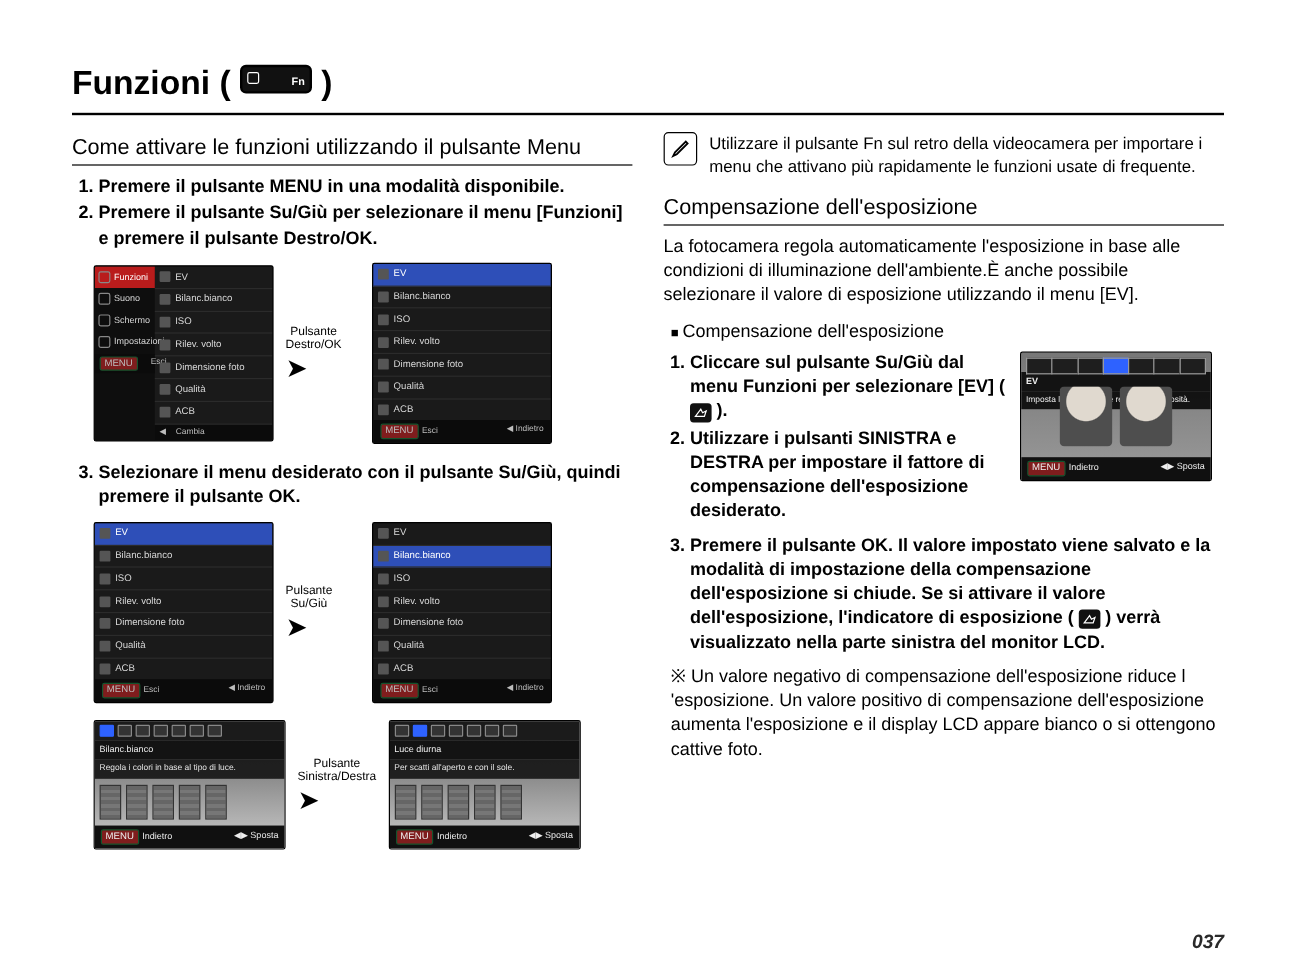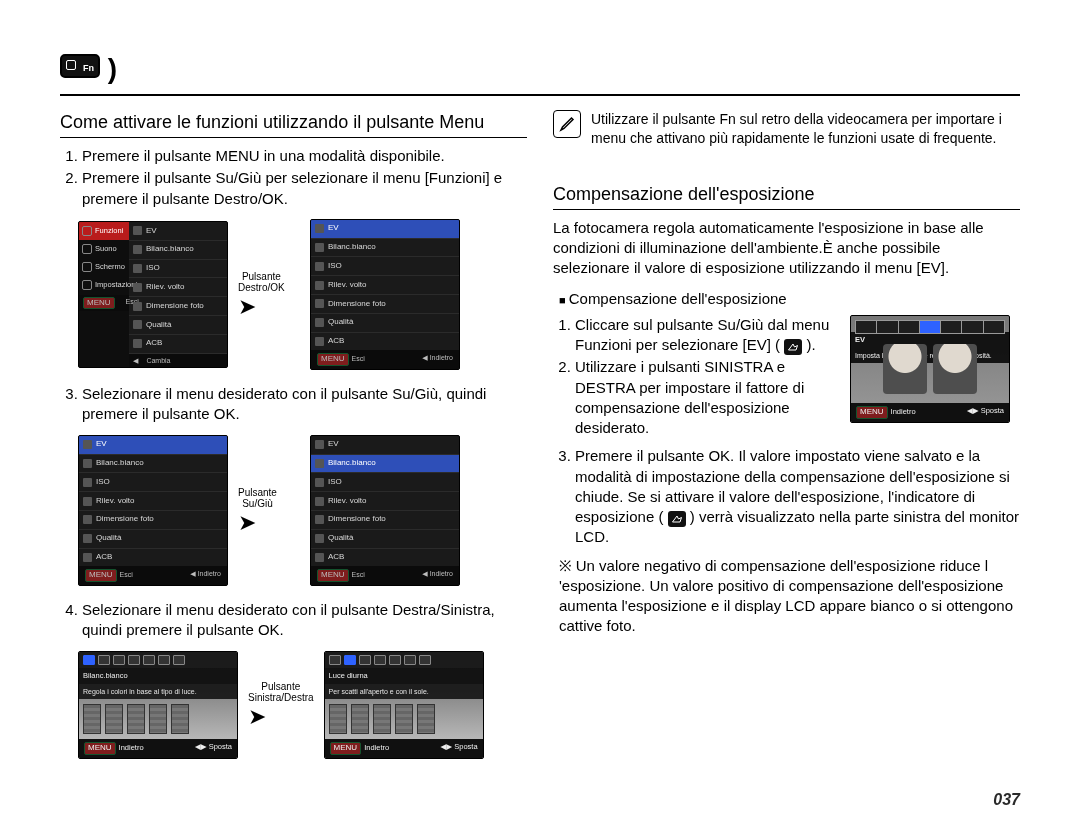--- a/index.html
+++ b/index.html
@@ -25,21 +25,21 @@
     margin-bottom: 14px;
   }
   .title-row h1 {
     font-size: 28px;
     font-weight: bold;
   }
   .fn-icon {
     display: inline-flex;
     align-items: center;
     justify-content: center;
-    width: 40px; height: 24px;
+    width: 60px; height: 24px;
     border: 2px solid #000;
     border-radius: 5px;
     background: #111;
     color: #fff;
     font-size: 10px;
     font-weight: bold;
     position: relative;
   }
   .fn-icon::before{
     content:"";
@@ -53,34 +53,34 @@
 
   h2.section {
     font-size: 18px;
     font-weight: normal;
     border-bottom: 1px solid #000;
     padding-bottom: 3px;
     margin-bottom: 8px;
   }
 
   ol.steps { list-style: decimal; padding-left: 22px; margin-bottom: 8px; }
-  ol.steps > li { margin-bottom: 2px; }
+  ol.steps > li { margin-bottom: 2px; font-weight: bold; }
 
   .block-list { list-style: none; padding-left: 6px; margin: 6px 0 6px 0;}
   .block-list > li::before { content: "\25A0  "; font-size: 11px; }
 
   .asterisk-note { padding-left: 6px; margin-top: 8px;}
   .asterisk-note::before{ content:"\203B  "; }
 
   
   .tipbox {
     display: flex;
     gap: 10px;
     align-items: flex-start;
-    margin-bottom: 34px;
+    margin-bottom: 12px;
     justify-content: flex-end;
   }
   .tip-icon {
     flex: 0 0 28px;
     height: 28px;
     border: 1.5px solid #000;
     border-radius: 4px;
     display: flex; align-items: center; justify-content: center;
   }
   .tip-icon svg { width: 18px; height: 18px; }
@@ -230,37 +230,37 @@
   .inline-icon svg{width:12px;height:12px;stroke:#fff;fill:none;stroke-width:2;}
 
   .right-flow{
     display:flex; gap:12px;
   }
   .right-flow .txtcol{flex:1;}
   .right-flow .imgcol{flex:0 0 170px;}
 
   .page-num{
     position:absolute;
-    bottom:4px; right:60px;
+    bottom:18px; right:60px;
     font-weight:bold;
     font-style:italic;
     font-size:16px;
     color:#2a2a2a;
   }
 
   .kbd{
     display:inline-block;border:1px solid #14532d;border-radius:2px;
     font-size:8px;padding:0 3px;margin-right:3px;background:#7f1d1d;
   }
 </style>
 </head>
 <body>
 
 <div class="title-row">
-  <h1>
+  <h1><span>Funzioni (</span>
     <span class="fn-icon">
         <span>Fn</span>
       </span>
     <span> )</span>
   </h1>
 </div>
 
 <div class="columns">
 
   <div class="col">
@@ -455,23 +455,20 @@
               <span>ACB</span>
             </div>
         </div>
         <div class="footer">
             <span><span class="kbd">MENU</span><span>Esci</span></span>
             <span>◀ <span>Indietro</span></span>
           </div>
       </div>
     </div>
 
-    <ol class="steps" start="4">
-      <li>Selezionare il menu desiderato con il pulsante Destra/Sinistra, quindi premere il pulsante OK.</li>
-    </ol>
 
     <div class="screens-row">
       <div class="wscreen">
         <div class="toprow">
           <span class="chip sel"></span>
             <span class="chip"></span>
             <span class="chip"></span>
             <span class="chip"></span>
             <span class="chip"></span>
             <span class="chip"></span>

